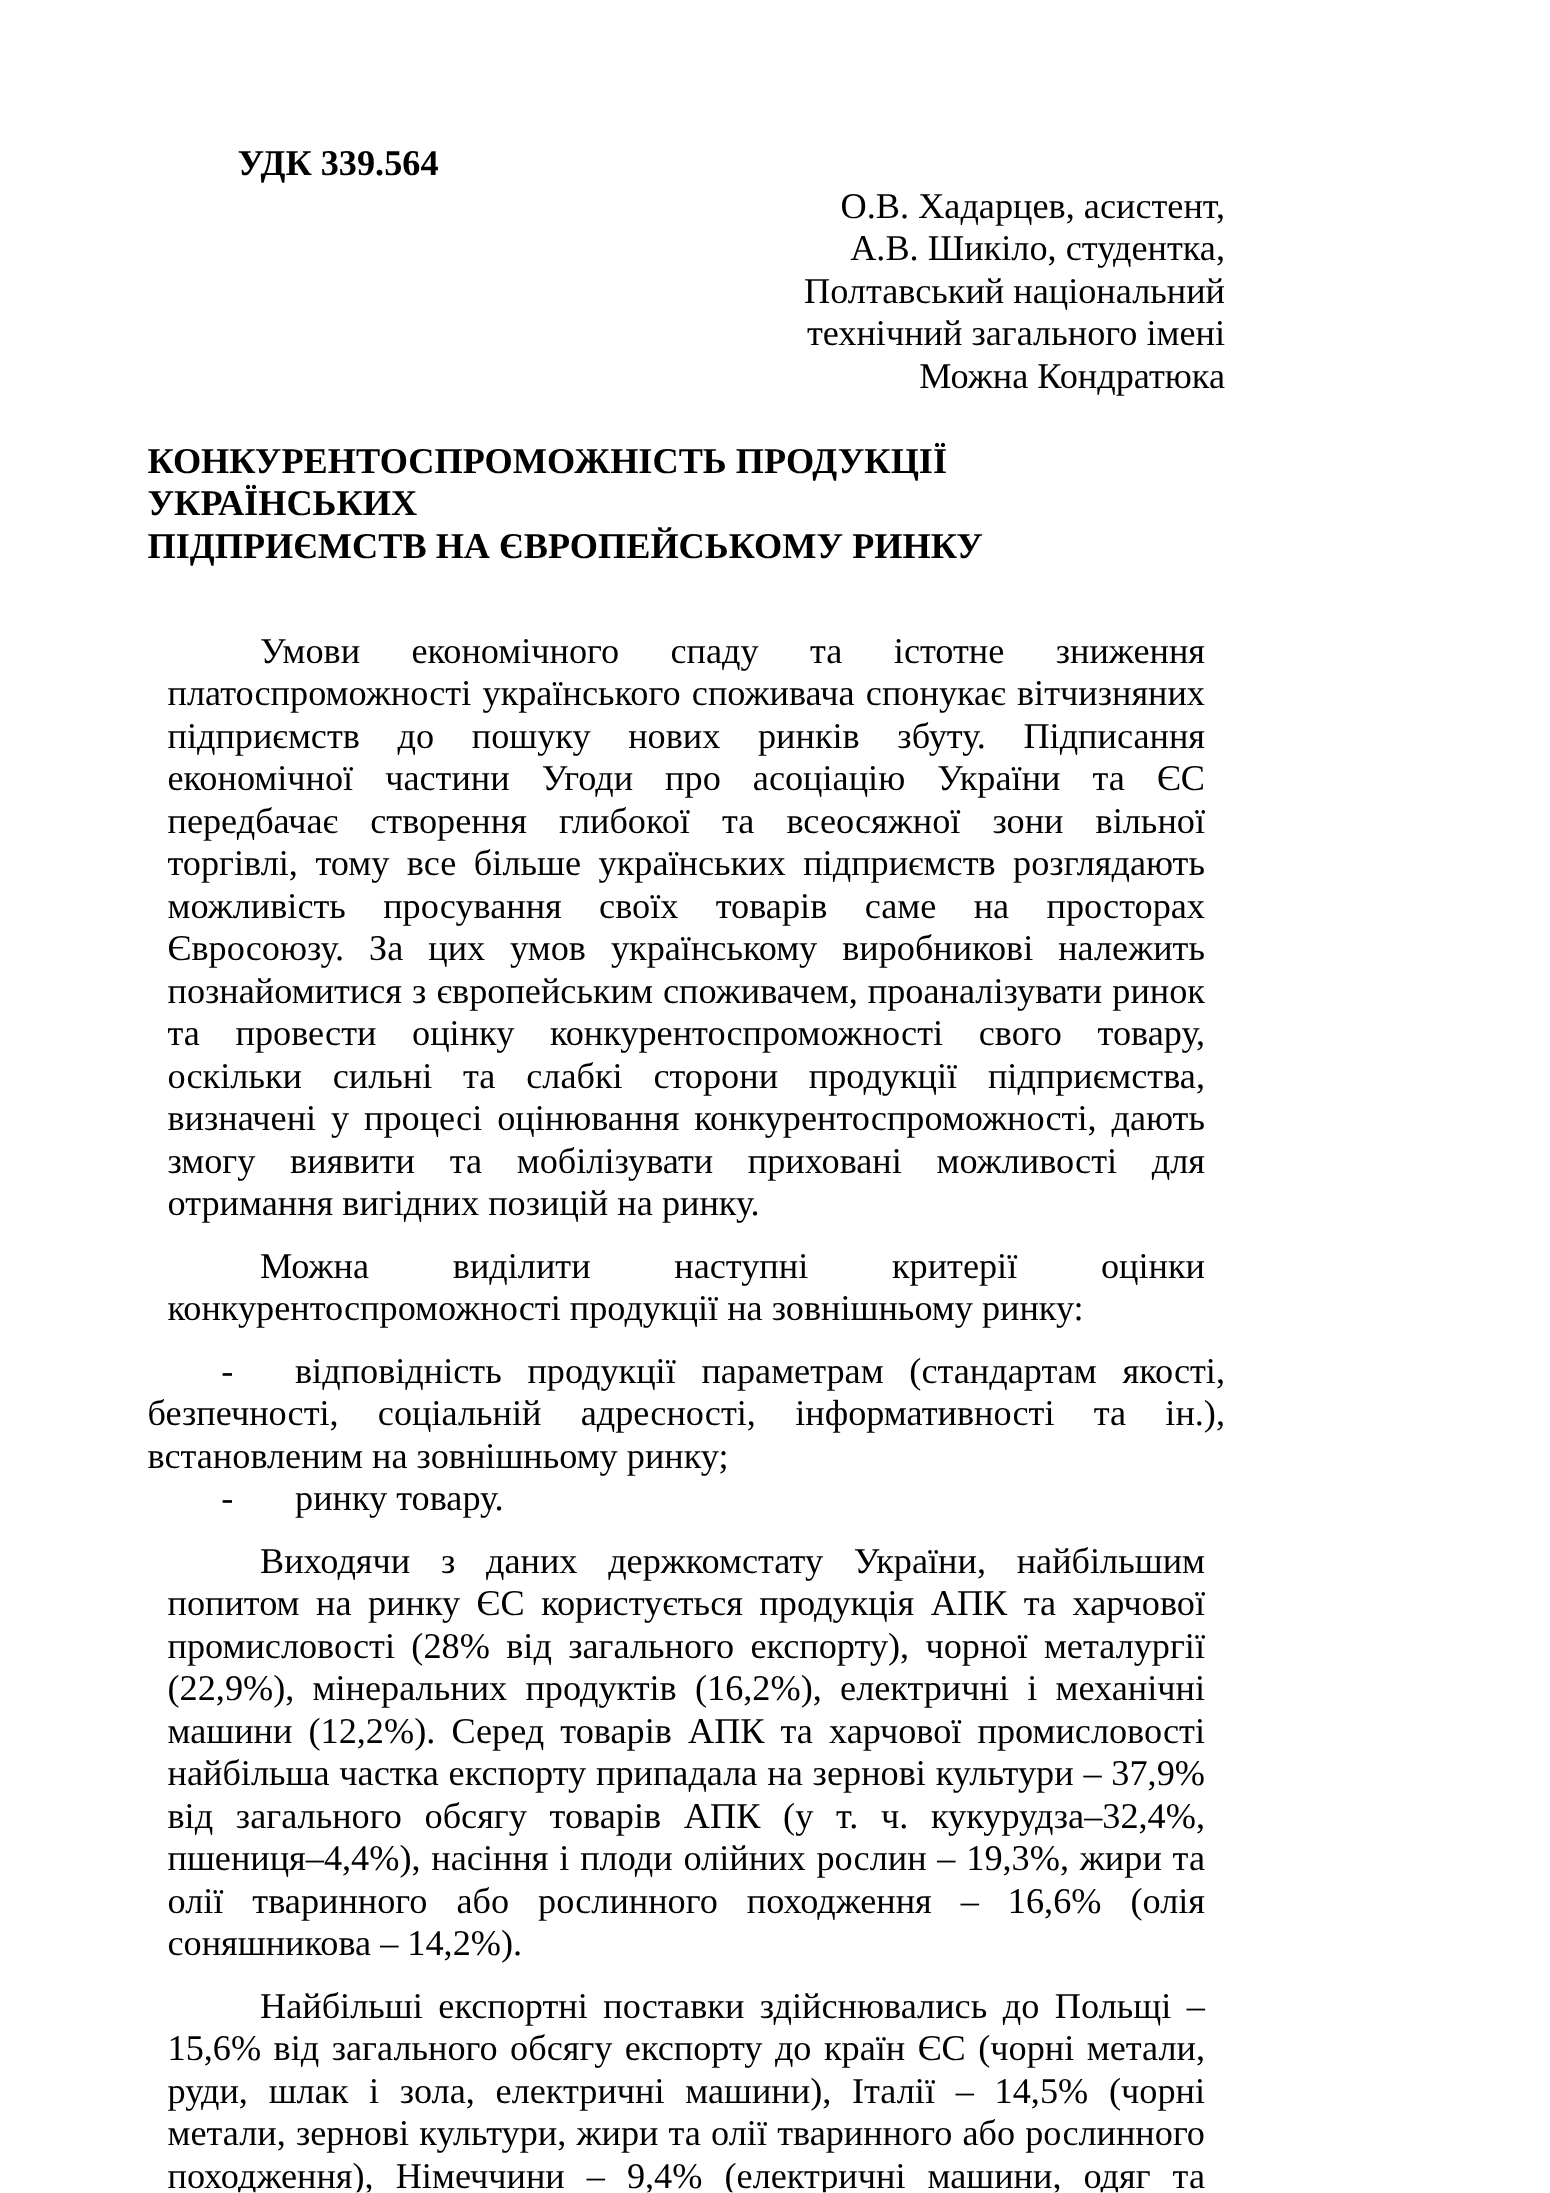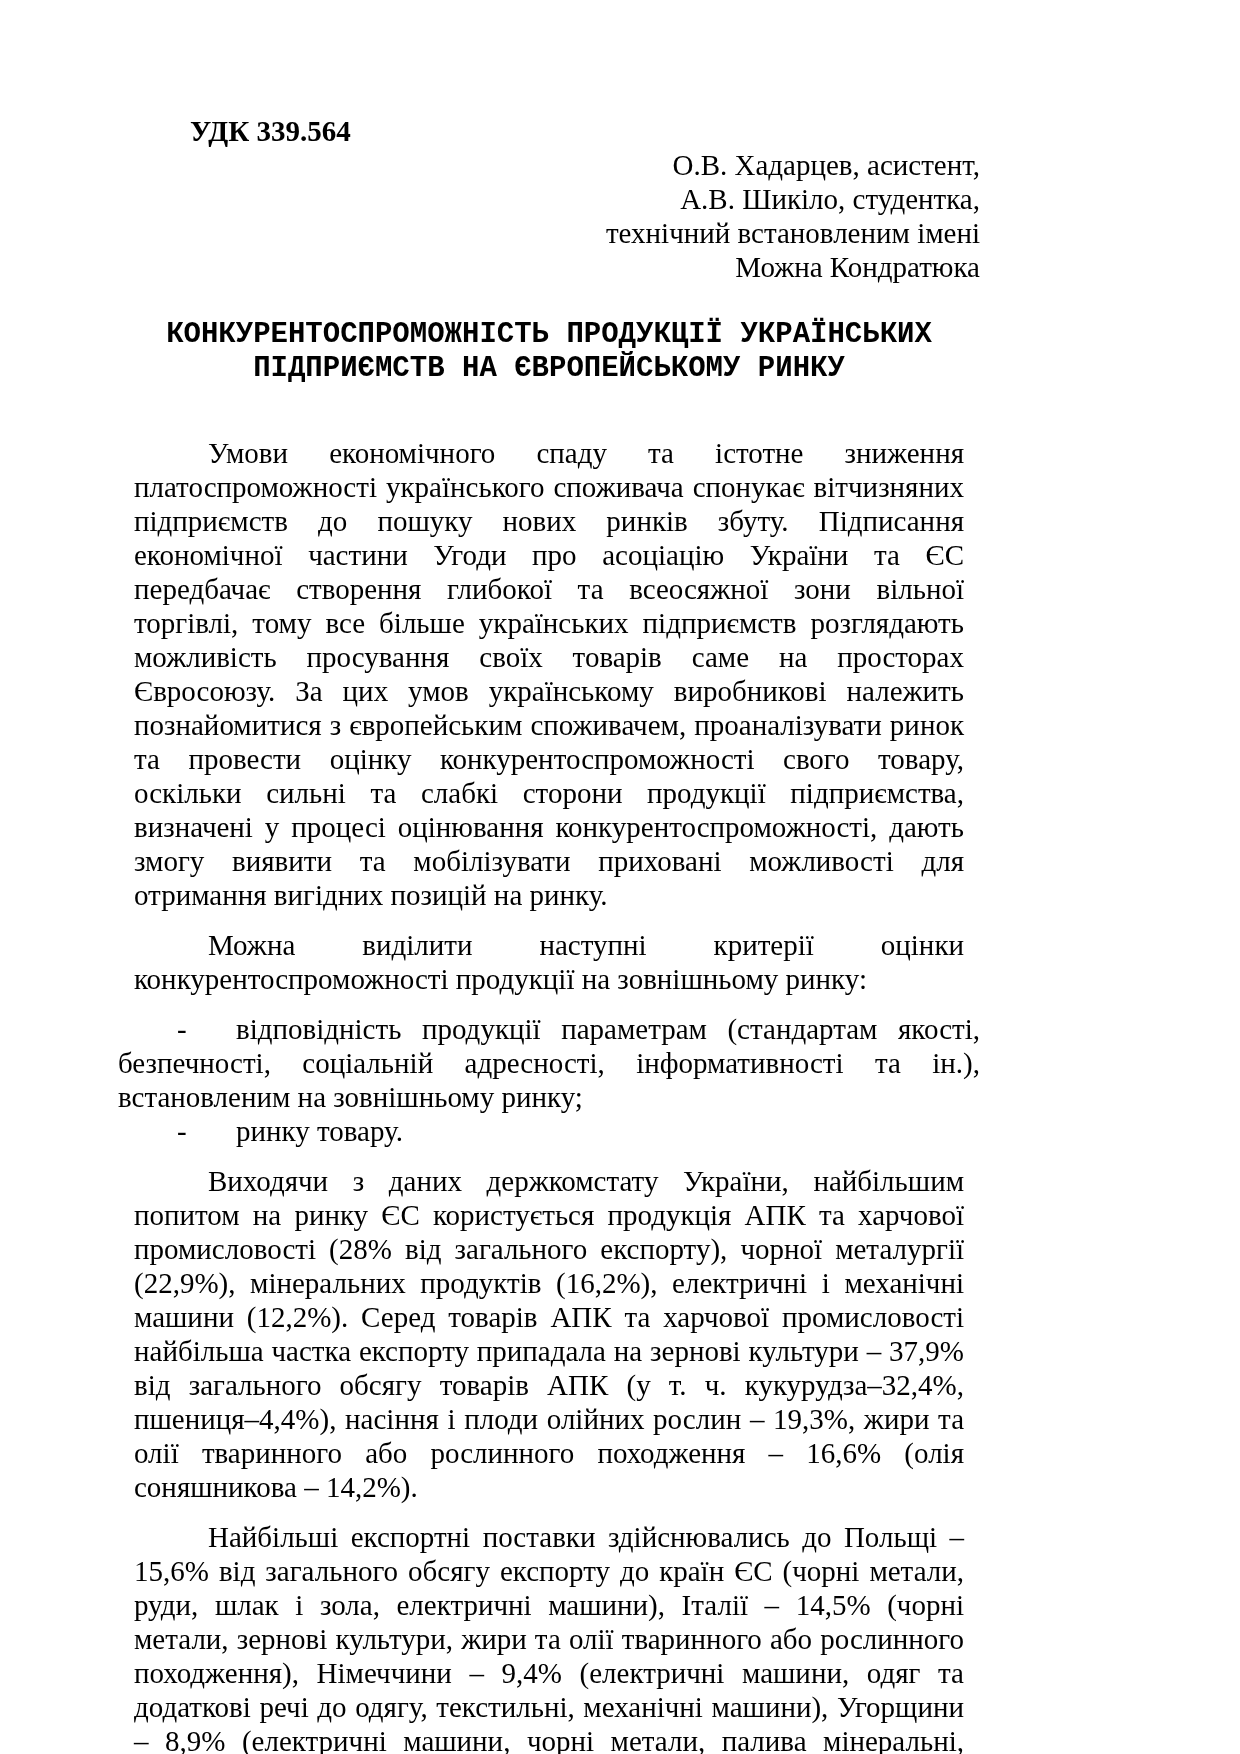--- a/index.html
+++ b/index.html
@@ -29,24 +29,23 @@
     text-align: right;
     margin: 0;
   }
   .author-line {
     margin: 0;
   }
   .spacer {
     height: 34px;
   }
   .title {
-    text-align: center;
+    text-align: left;
     font-weight: bold;
     margin: 0;
-    font-family: Liberation Mono, monospace;
   }
   .par {
     text-align: justify;
     text-indent: 74px;
     margin: 16px;
   }
   .bullet {
     text-align: justify;
     margin: 0;
   }
@@ -59,21 +58,22 @@
 </head>
 <body>
 
 <div class="page">
 
   <p class="udc">УДК 339.564</p>
 
   <div class="authors">
     <div class="author-line">О.В. Хадарцев, асистент,</div>
     <div class="author-line">А.В. Шикіло, студентка,</div>
-    <div class="author-line">технічний встановленим імені</div>
+    <div class="author-line">Полтавський національний</div>
+    <div class="author-line">технічний загального імені</div>
     <div class="author-line">Можна Кондратюка</div>
   </div>
 
   <div class="spacer"></div>
 
   <h1 class="title" style="font-size:29px; line-height:34px;">
     <div>КОНКУРЕНТОСПРОМОЖНІСТЬ ПРОДУКЦІЇ УКРАЇНСЬКИХ</div>
     <div>ПІДПРИЄМСТВ НА ЄВРОПЕЙСЬКОМУ РИНКУ</div>
   </h1>
 

